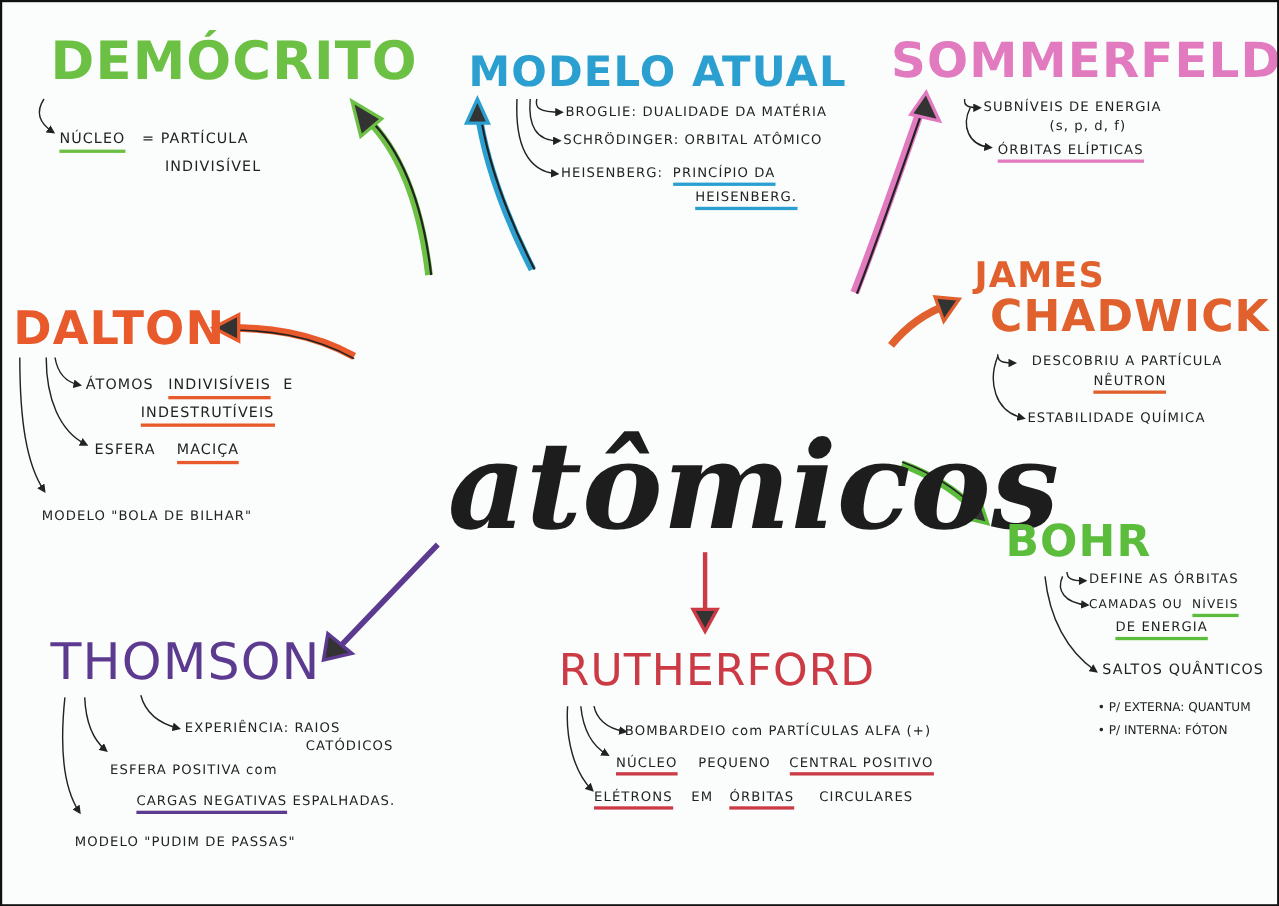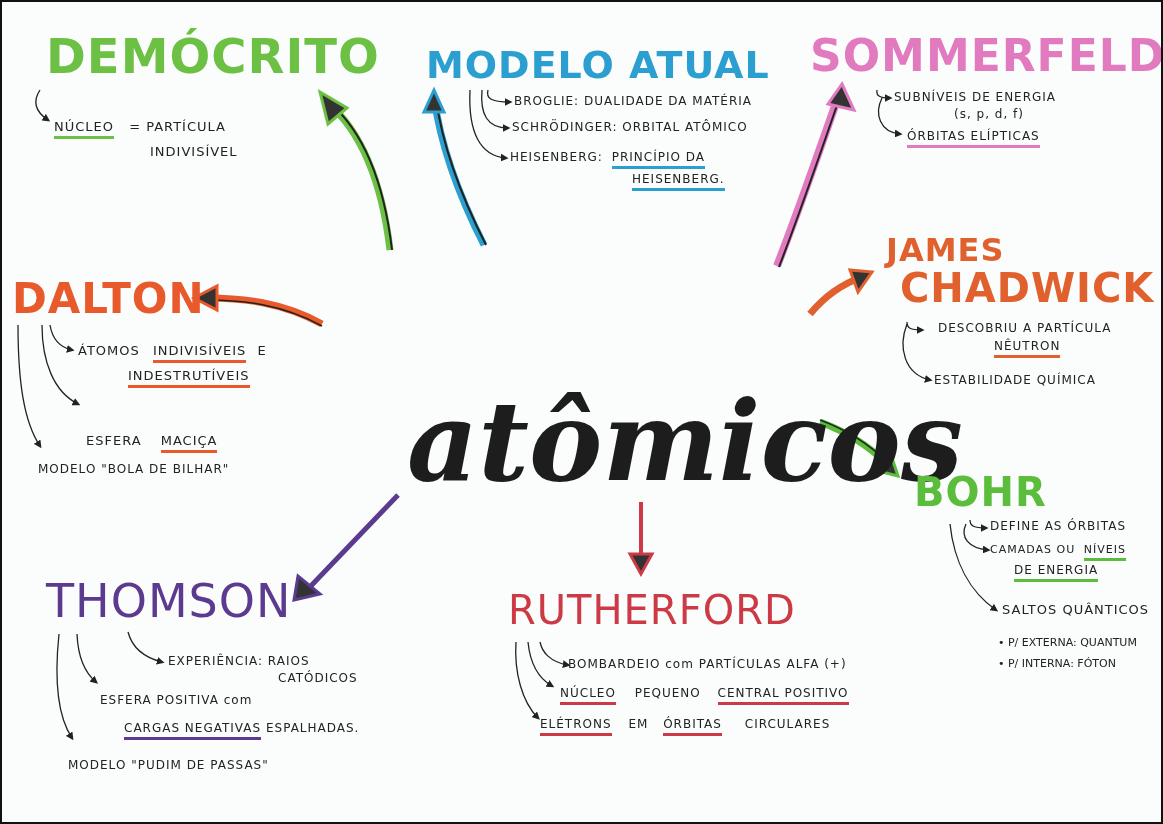--- a/index.html
+++ b/index.html
@@ -169,21 +169,21 @@
   <div>
     <div class="abs title" style="left:10px;top:276px;font-size:42px;color:#e8592b;">DALTON</div>
     <div class="abs note" style="left:76px;top:342px;">
       <span>ÁTOMOS</span>
       <span class="ul" style="border-color:#e8592b;margin-left:8px;">INDIVISÍVEIS</span>
       <span style="margin-left:6px;">E</span>
     </div>
     <div class="abs note" style="left:126px;top:367px;">
       <span class="ul" style="border-color:#e8592b;">INDESTRUTÍVEIS</span>
     </div>
-    <div class="abs note" style="left:84px;top:432px;">
+    <div class="abs note" style="left:84px;top:401px;">
       <span>ESFERA</span>
       <span class="ul" style="border-color:#e8592b;margin-left:14px;">MACIÇA</span>
     </div>
     <div class="abs note" style="left:36px;top:461px;font-size:12px;">MODELO "BOLA DE BILHAR"</div>
   </div>
 
   <div>
     <div class="abs title" style="left:884px;top:232px;font-size:32px;color:#e0612e;">JAMES</div>
     <div class="abs title" style="left:898px;top:266px;font-size:40px;color:#e0612e;">CHADWICK</div>
     <div class="abs note" style="left:936px;top:320px;font-size:12px;">DESCOBRIU A PARTÍCULA</div>

